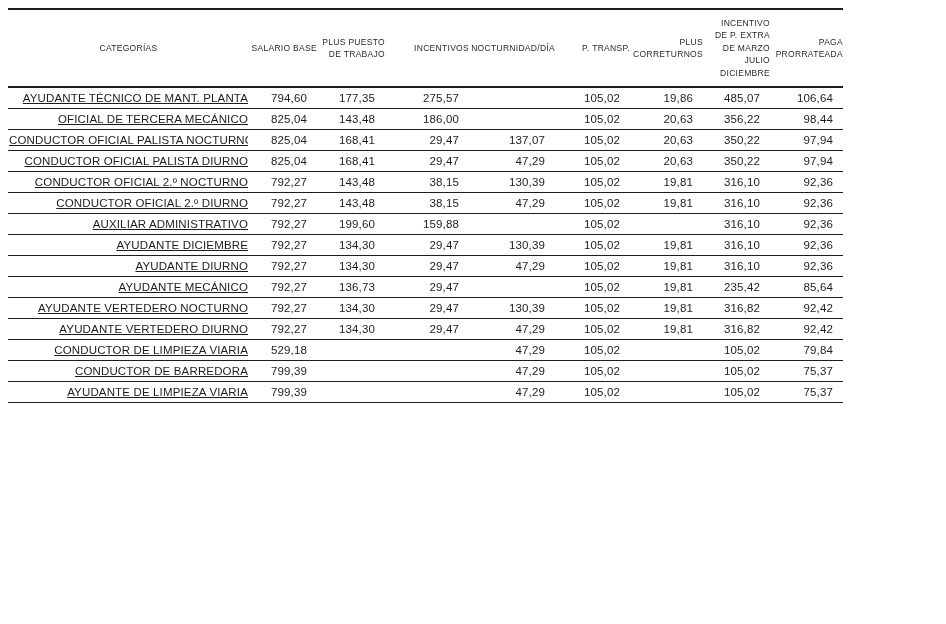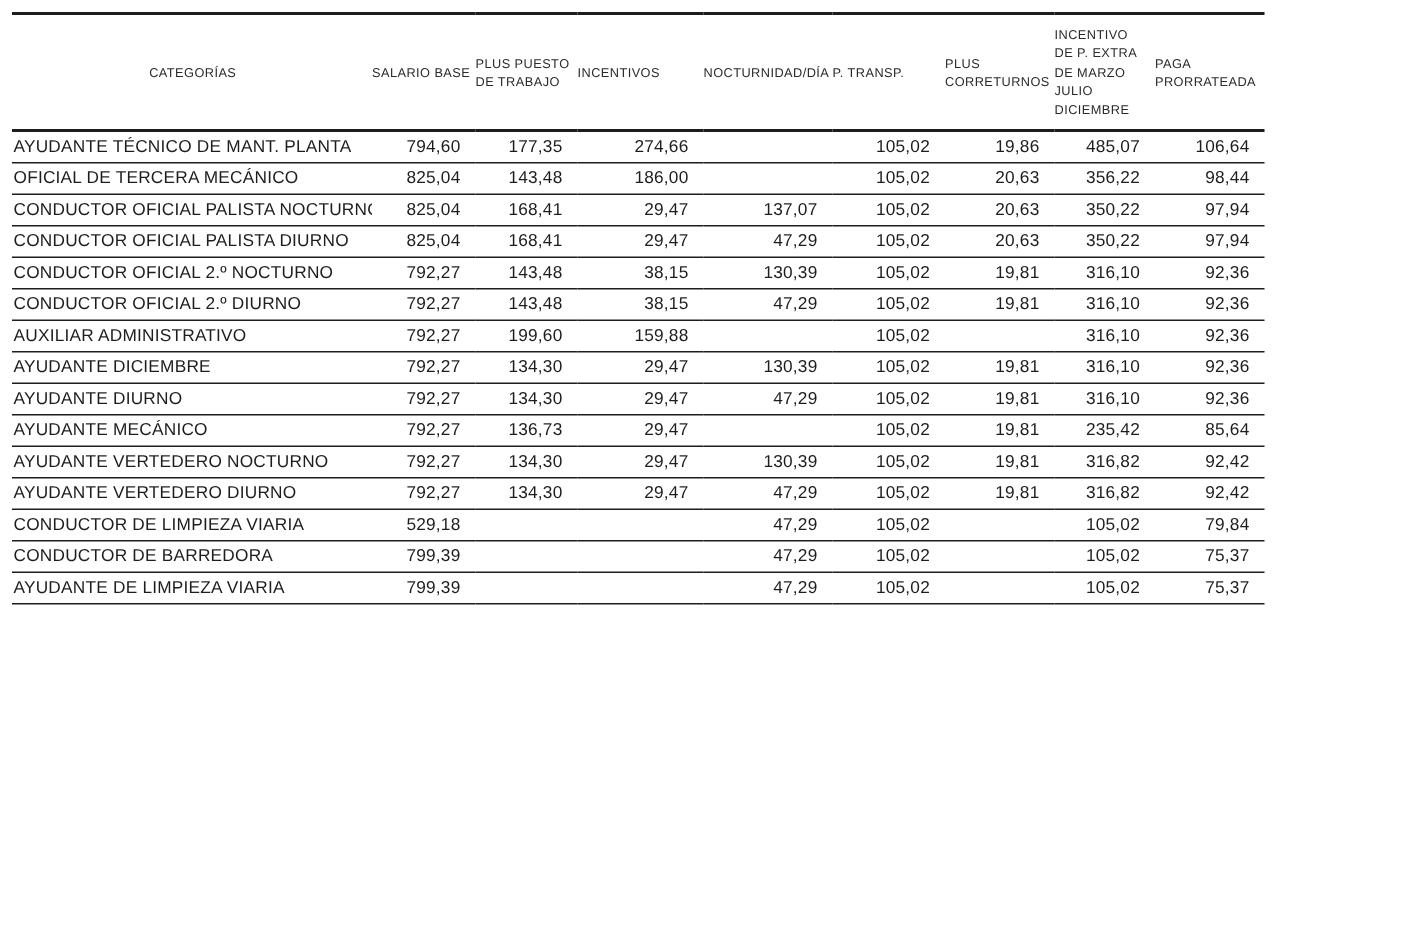--- a/index.html
+++ b/index.html
@@ -27,42 +27,43 @@
     table-layout: fixed;
     border-top: 2px solid #1d1d1d;
   }
   thead th {
     height: 76px;
     vertical-align: middle;
     font-weight: normal;
     font-size: 8.5px;
     line-height: 12.5px;
     letter-spacing: 0.3px;
-    text-align: left;
+    text-align: right;
     white-space: pre-line;
     padding: 0;
     border-bottom: 2px solid #1d1d1d;
     color: #2a2a2a;
   }
   thead th.cat-h {
     text-align: center;
     padding-left: 1px;
   }
   tbody td {
     height: 20px;
     font-size: 11.5px;
     letter-spacing: 0.15px;
     border-bottom: 1.5px solid #1d1d1d;
     padding: 0;
     white-space: nowrap;
     overflow: hidden;
   }
   tbody td.cat {
-    text-align: left;
+    text-align: right;
     padding-left: 1px;
+    text-decoration: underline;
   }
   tbody td.num {
     text-align: right;
     padding-right: 10px;
   }
 </style>
 </head>
 <body>
 
 <div class="page">
@@ -96,21 +97,21 @@
 DICIEMBRE</th>
         <th>PAGA
 PRORRATEADA</th>
       </tr>
     </thead>
     <tbody>
         <tr>
           <td class="cat">AYUDANTE TÉCNICO DE MANT. PLANTA</td>
           <td class="num">794,60</td>
           <td class="num">177,35</td>
-          <td class="num">274,66</td>
+          <td class="num">275,57</td>
           <td class="num"></td>
           <td class="num">105,02</td>
           <td class="num">19,86</td>
           <td class="num">485,07</td>
           <td class="num">106,64</td>
         </tr>
         <tr>
           <td class="cat">OFICIAL DE TERCERA MECÁNICO</td>
           <td class="num">825,04</td>
           <td class="num">143,48</td>

